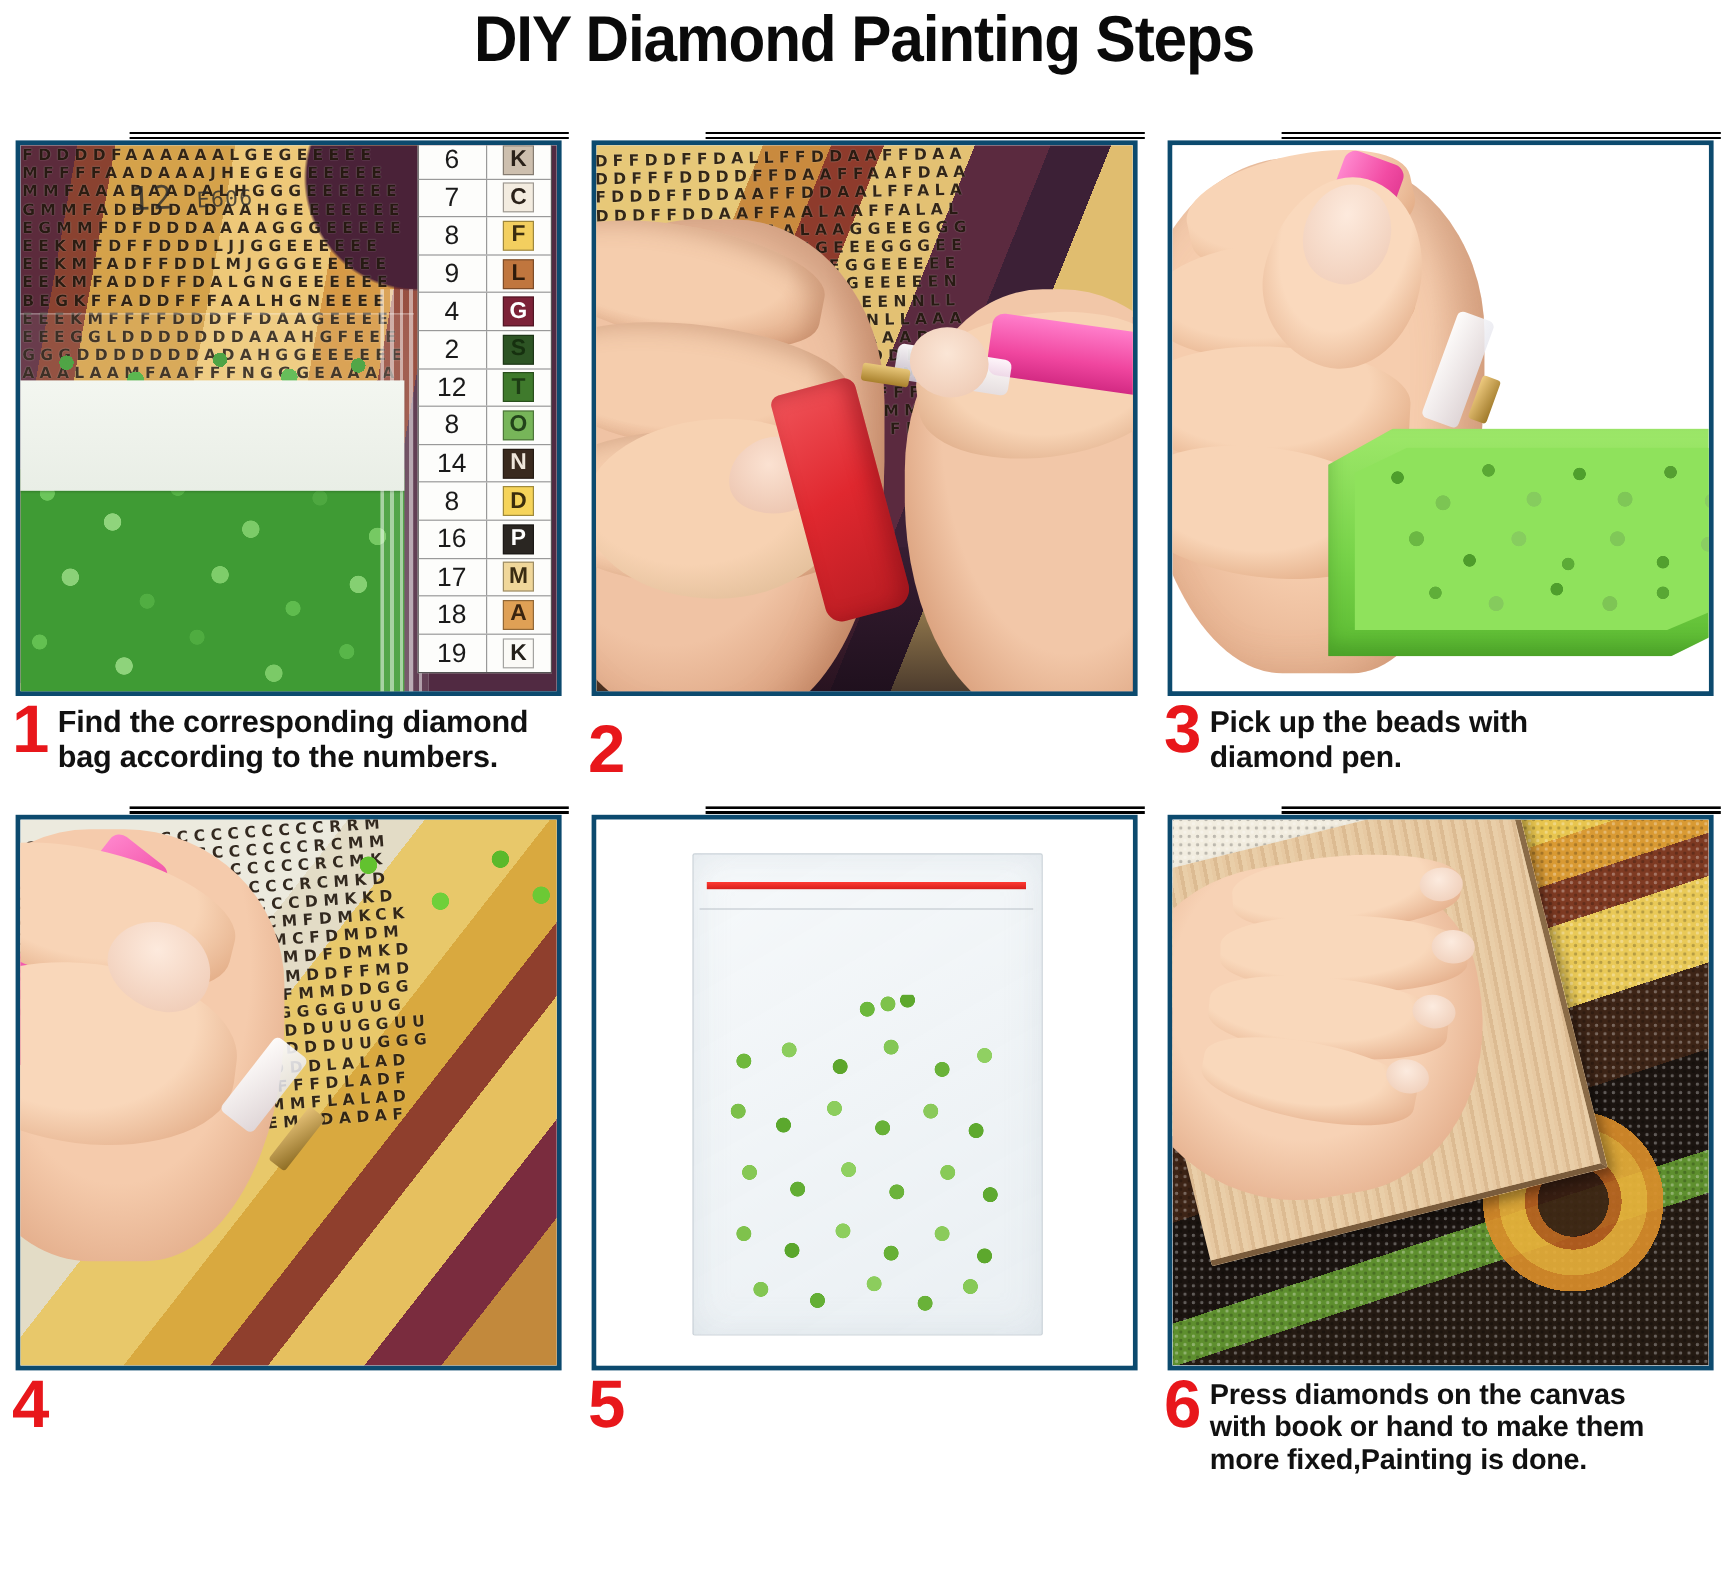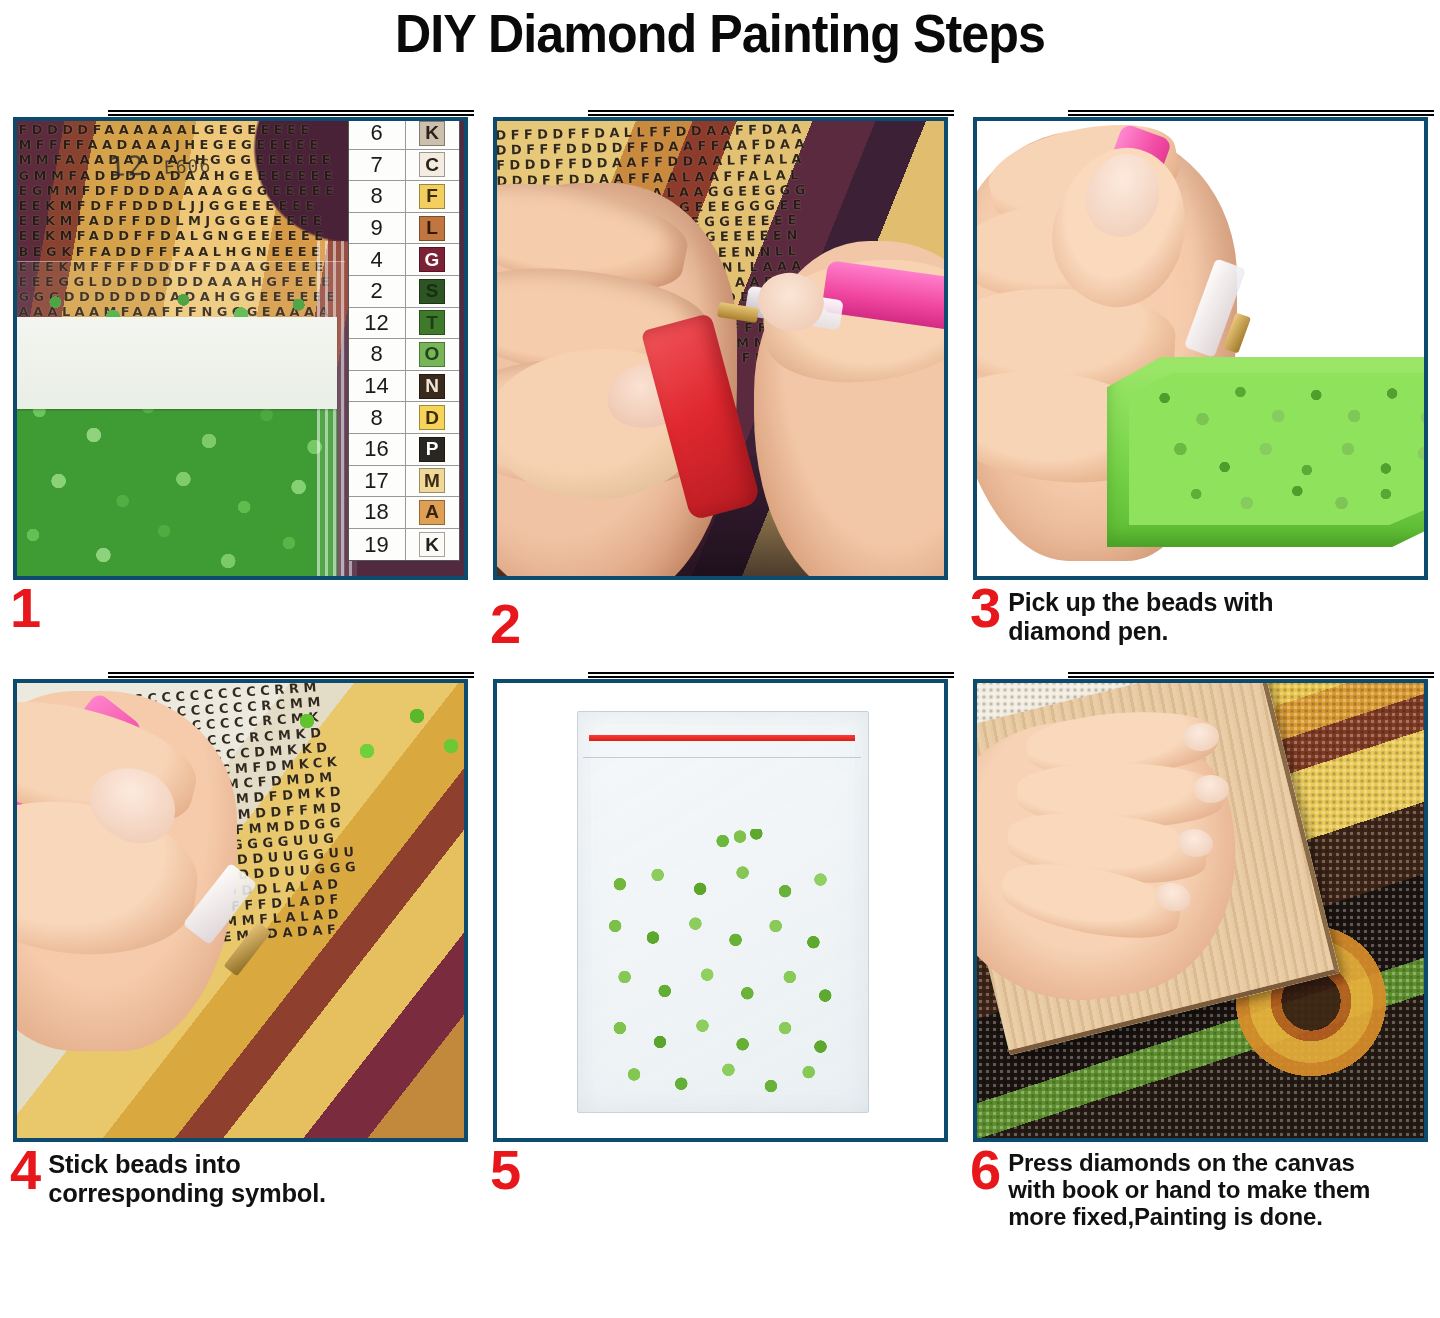--- a/index.html
+++ b/index.html
@@ -659,20 +659,22 @@
                   <div class="lsymwrap">
                     <div class="lsym" style="background: rgb(251, 250, 246); color: rgb(36, 32, 26);">K</div>
                   </div>
                 </div>
               </div>
           </div>
         </div>
       </div>
       <div class="caption cap-1">
         <span class="stepnum">1</span>
+        <span class="captxt">Find the corresponding diamond
+bag according to the numbers.</span>
       </div>
     </div>
 
     <div class="cell">
       <div class="panel-wrap">
         <div class="scanline"></div>
         <div class="panel" id="p2">
           <div class="photo">
             <div class="canvas-bg"></div>
             <div class="letters">DFFDDFFDALLFFDDAAFFDAA
@@ -773,22 +775,20 @@
             <div class="f1"></div>
             <div class="f2"></div>
             <div class="thumbnail-n"></div>
             <div class="penclear"></div>
             <div class="pentip"></div>
           </div>
         </div>
       </div>
       <div class="caption cap-4">
         <span class="stepnum">4</span>
-        <span class="captxt">Stick beads into
-corresponding symbol.</span>
       </div>
     </div>
 
     <div class="cell">
       <div class="panel-wrap">
         <div class="scanline"></div>
         <div class="panel" id="p5">
           <div class="photo">
             <div class="zipbag"></div>
             <div class="zipstrip"></div>

